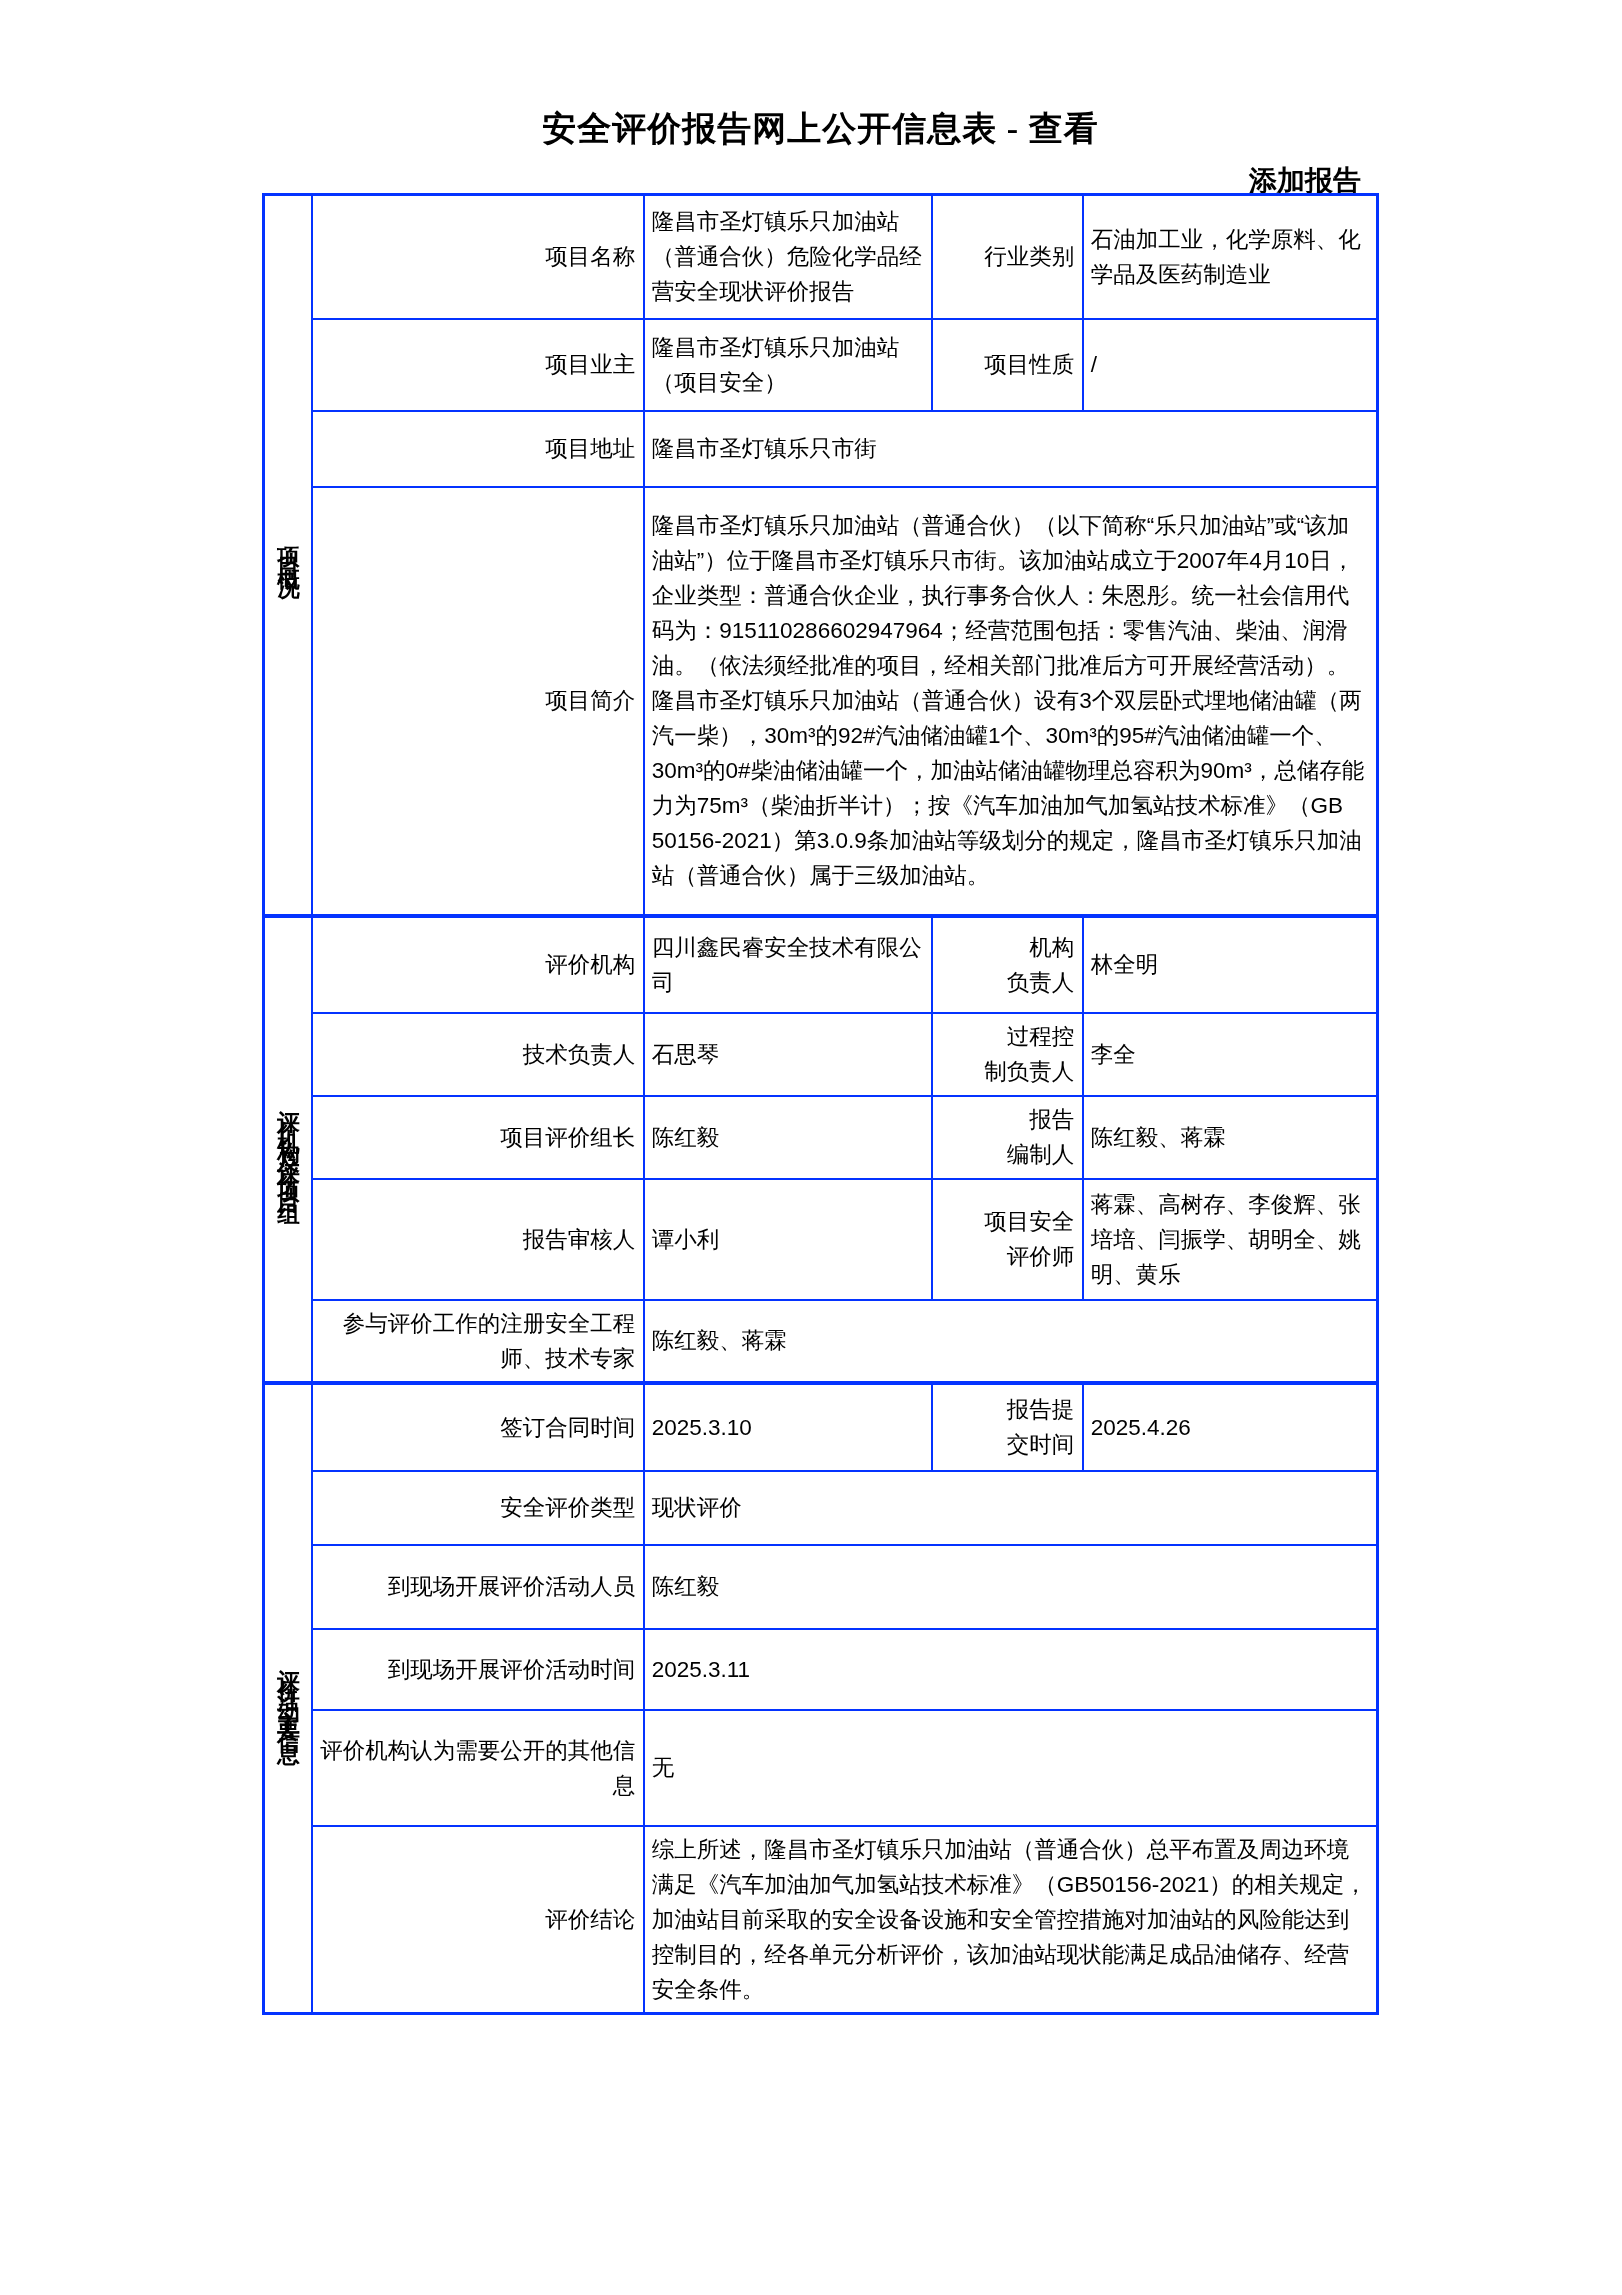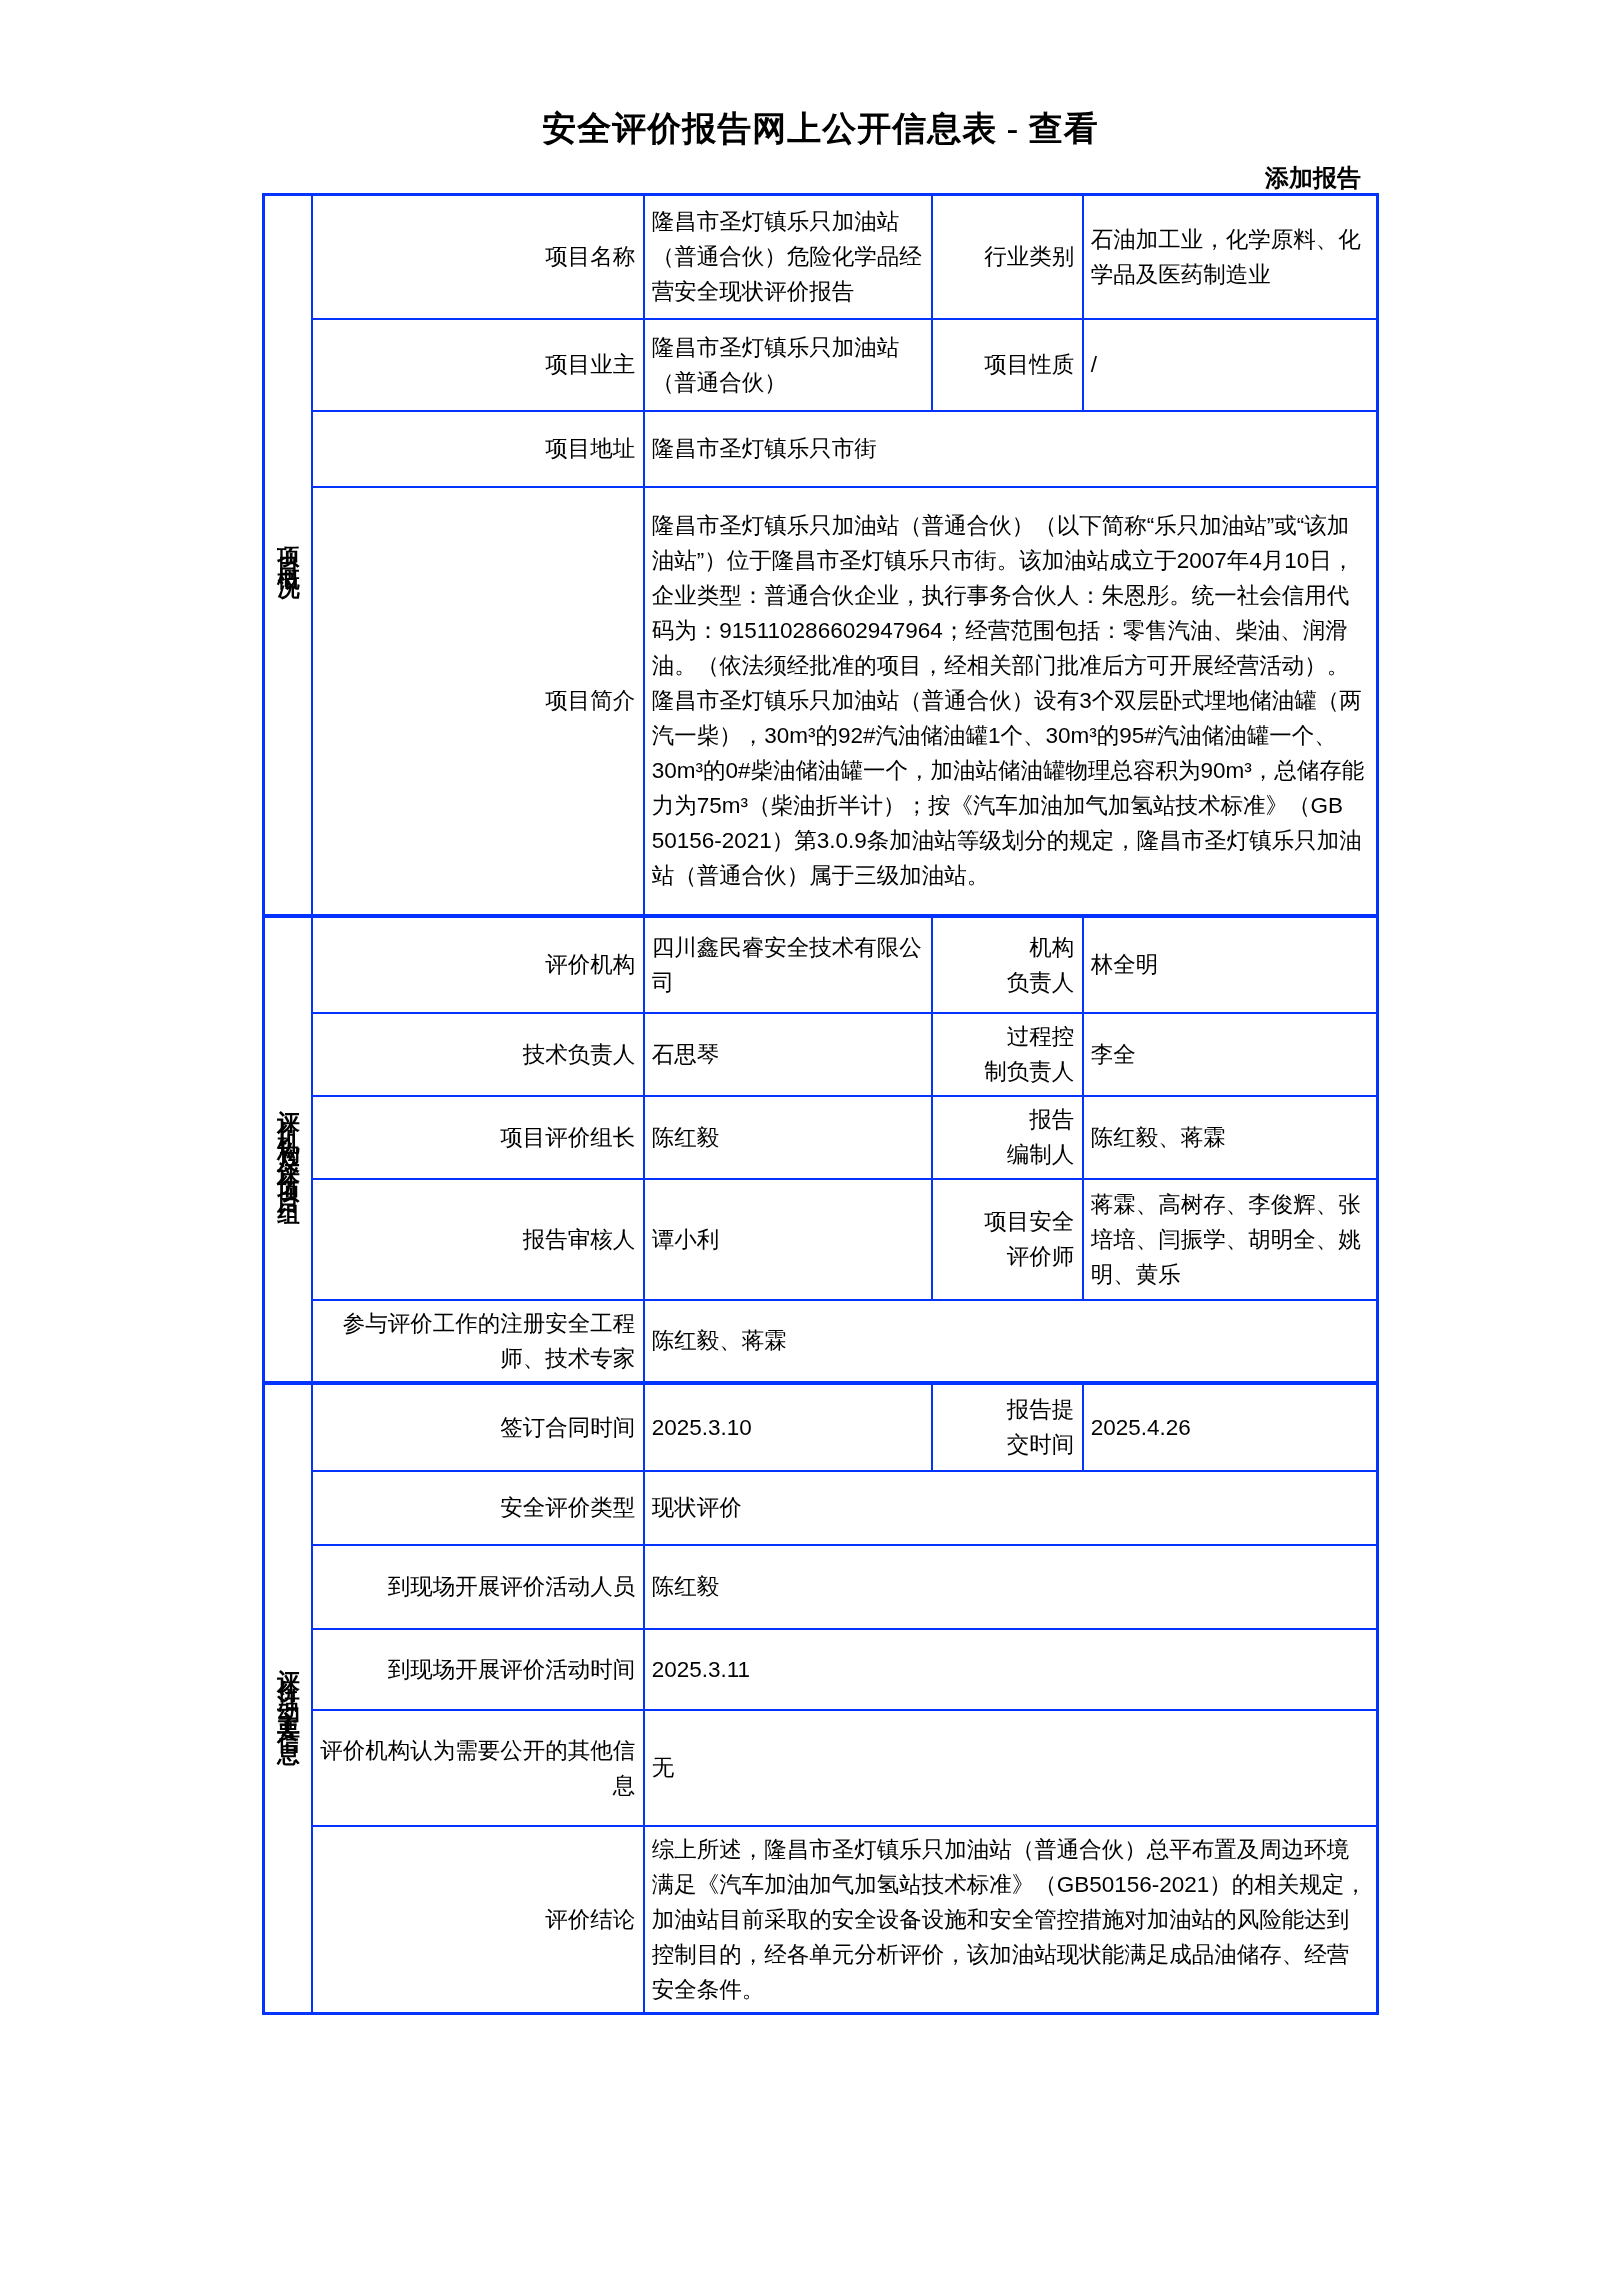--- a/index.html
+++ b/index.html
@@ -21,21 +21,21 @@
     font-size: 34px;
     font-weight: bold;
     letter-spacing: 1px;
   }
   .add-report {
     position: absolute;
     left: 262px;
     top: 162px;
     width: 1099px;
     text-align: right;
-    font-size: 24px;
+    font-size: 28px;
     font-weight: bold;
     cursor: pointer;
   }
   table.report-table {
     position: absolute;
     left: 262px;
     top: 193px;
     border-collapse: collapse;
     table-layout: fixed;
     width: 1117px;
@@ -94,21 +94,21 @@
 
     <tr style="height:124px">
       <td class="section-cell" rowspan="4"><span class="vlabel">项目概况</span></td>
       <td class="lbl">项目名称</td>
       <td class="val">隆昌市圣灯镇乐只加油站（普通合伙）危险化学品经营安全现状评价报告</td>
       <td class="lbl">行业类别</td>
       <td class="val">石油加工业，化学原料、化学品及医药制造业</td>
     </tr>
     <tr style="height:92px">
       <td class="lbl">项目业主</td>
-      <td class="val">隆昌市圣灯镇乐只加油站（普通合伙）</td>
+      <td class="val">隆昌市圣灯镇乐只加油站（项目安全）</td>
       <td class="lbl">项目性质</td>
       <td class="val">/</td>
     </tr>
     <tr style="height:76px">
       <td class="lbl">项目地址</td>
       <td class="val" colspan="3">隆昌市圣灯镇乐只市街</td>
     </tr>
     <tr style="height:429px">
       <td class="lbl">项目简介</td>
       <td class="val" colspan="3">隆昌市圣灯镇乐只加油站（普通合伙）（以下简称“乐只加油站”或“该加油站”）位于隆昌市圣灯镇乐只市街。该加油站成立于2007年4月10日，企业类型：普通合伙企业，执行事务合伙人：朱恩彤。统一社会信用代码为：915110286602947964；经营范围包括：零售汽油、柴油、润滑油。（依法须经批准的项目，经相关部门批准后方可开展经营活动）。

